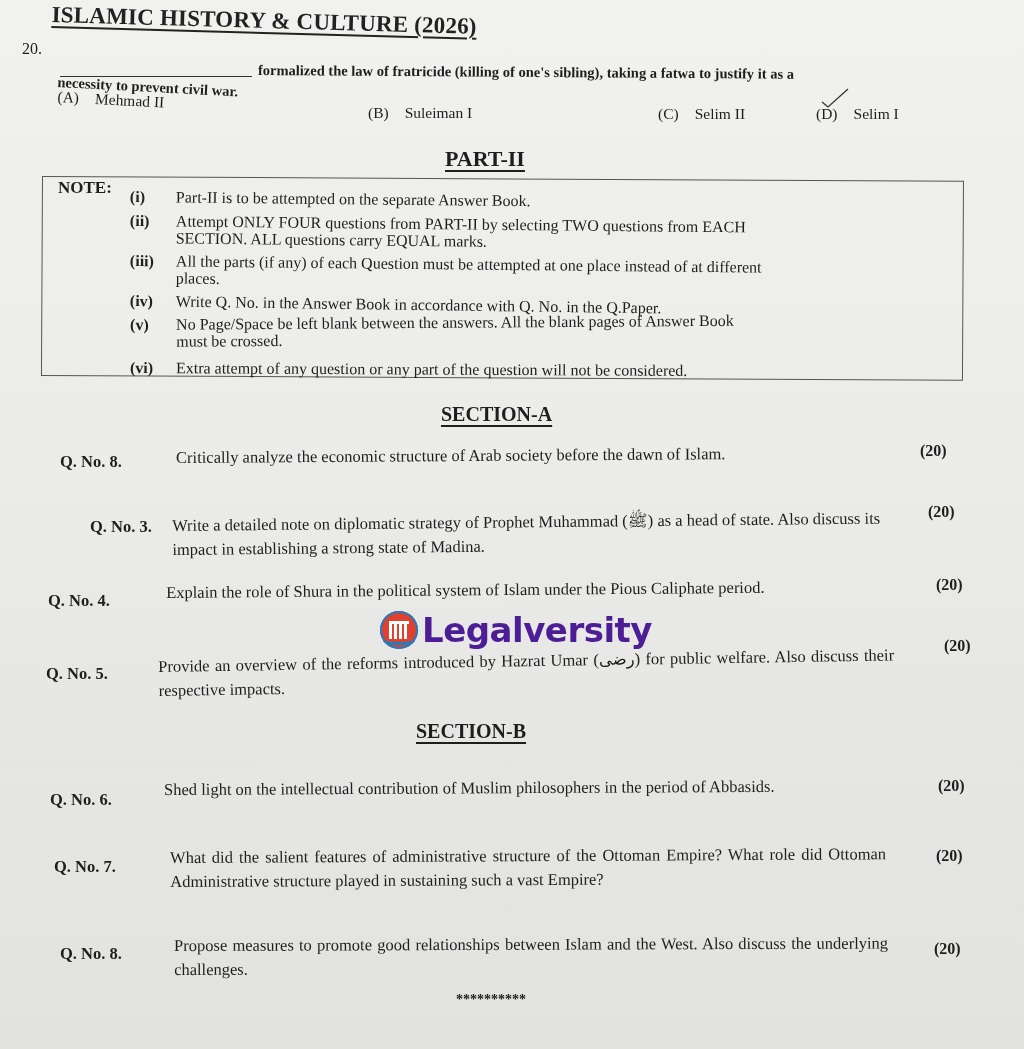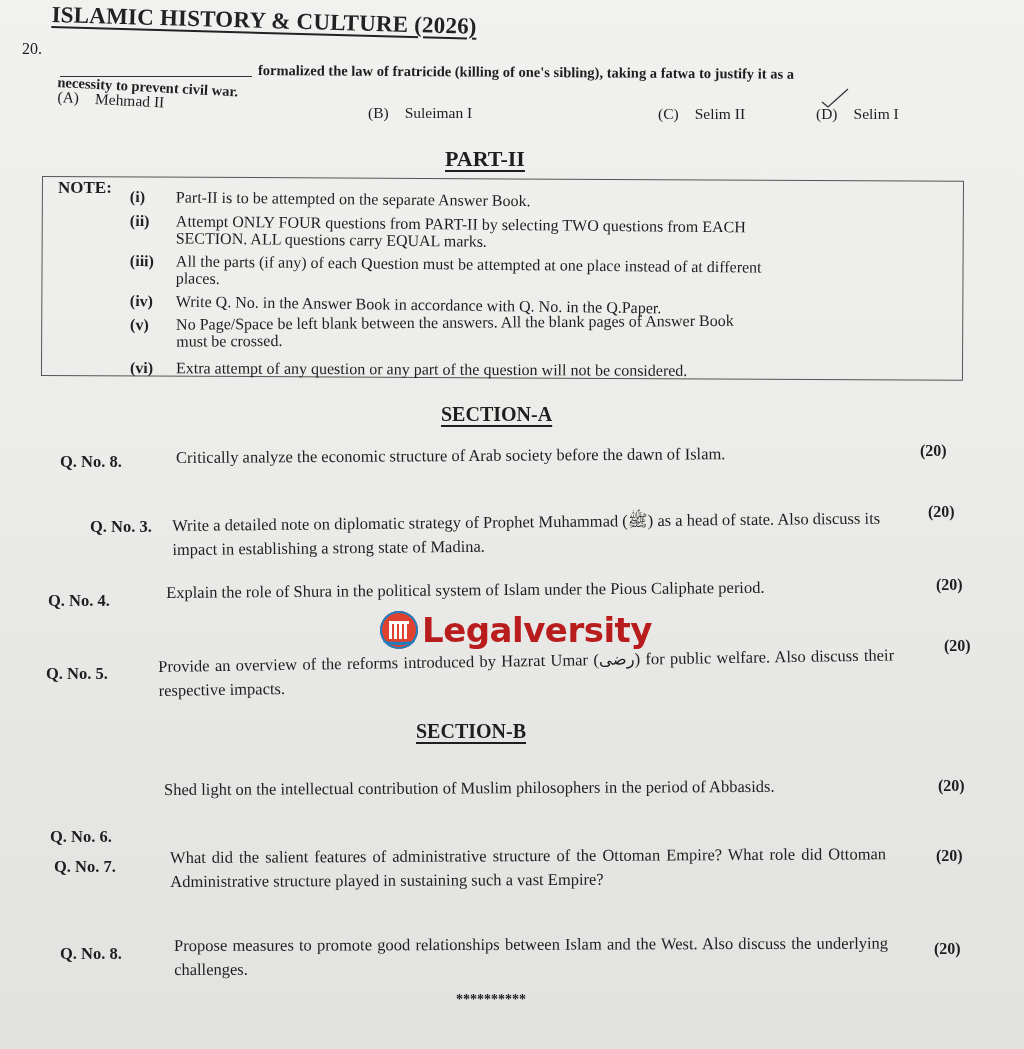--- a/index.html
+++ b/index.html
@@ -124,21 +124,21 @@
     }
     .wm-logo::after {
       content: "";
       position: absolute; left: 3px; bottom: 4px; width: 32px; height: 6px;
       border-bottom: 3px solid #1c7fc2; border-radius: 0 0 50% 50%;
     }
     .wm-text {
       font-family: "DejaVu Sans", "Liberation Sans", sans-serif;
       font-weight: bold;
       font-size: 34px;
-      color: #b91c1c;
+      color: #4c1d95;
       letter-spacing: -0.5px;
     }
 
     .stars {
       left: 456px; top: 992px; font-size: 14px; letter-spacing: 0px; font-weight: bold;
     }
   </style>
 </head>
 <body>
 
@@ -212,21 +212,21 @@
   <div class="abs qtext" style="left:158px; top:655px; width:736px; transform:rotate(-0.9deg); transform-origin:left top;">Provide an overview of the reforms introduced by Hazrat Umar (رضی) for public welfare. Also discuss their respective impacts.</div>
   <div class="abs marks" style="left:944px; top:637px;">(20)</div>
 
   <div class="abs watermark">
     <div class="wm-logo"></div>
     <span class="wm-text">Legalversity</span>
   </div>
 
   <div class="abs heading section-b">SECTION-B</div>
 
-  <div class="abs qno" style="left:50px; top:827px;">Q. No. 6.</div>
+  <div class="abs qno" style="left:50px; top:790px;">Q. No. 6.</div>
   <div class="abs qtext" style="left:164px; top:778px; width:726px; transform:rotate(-0.3deg); transform-origin:left top;">Shed light on the intellectual contribution of Muslim philosophers in the period of Abbasids.</div>
   <div class="abs marks" style="left:938px; top:777px;">(20)</div>
 
   <div class="abs qno" style="left:54px; top:857px;">Q. No. 7.</div>
   <div class="abs qtext" style="left:170px; top:846px; width:716px; transform:rotate(-0.3deg); transform-origin:left top;">What did the salient features of administrative structure of the Ottoman Empire? What role did Ottoman Administrative structure played in sustaining such a vast Empire?</div>
   <div class="abs marks" style="left:936px; top:847px;">(20)</div>
 
   <div class="abs qno" style="left:60px; top:944px;">Q. No. 8.</div>
   <div class="abs qtext" style="left:174px; top:934px; width:714px; transform:rotate(-0.2deg); transform-origin:left top;">Propose measures to promote good relationships between Islam and the West. Also discuss the underlying challenges.</div>
   <div class="abs marks" style="left:934px; top:940px;">(20)</div>

